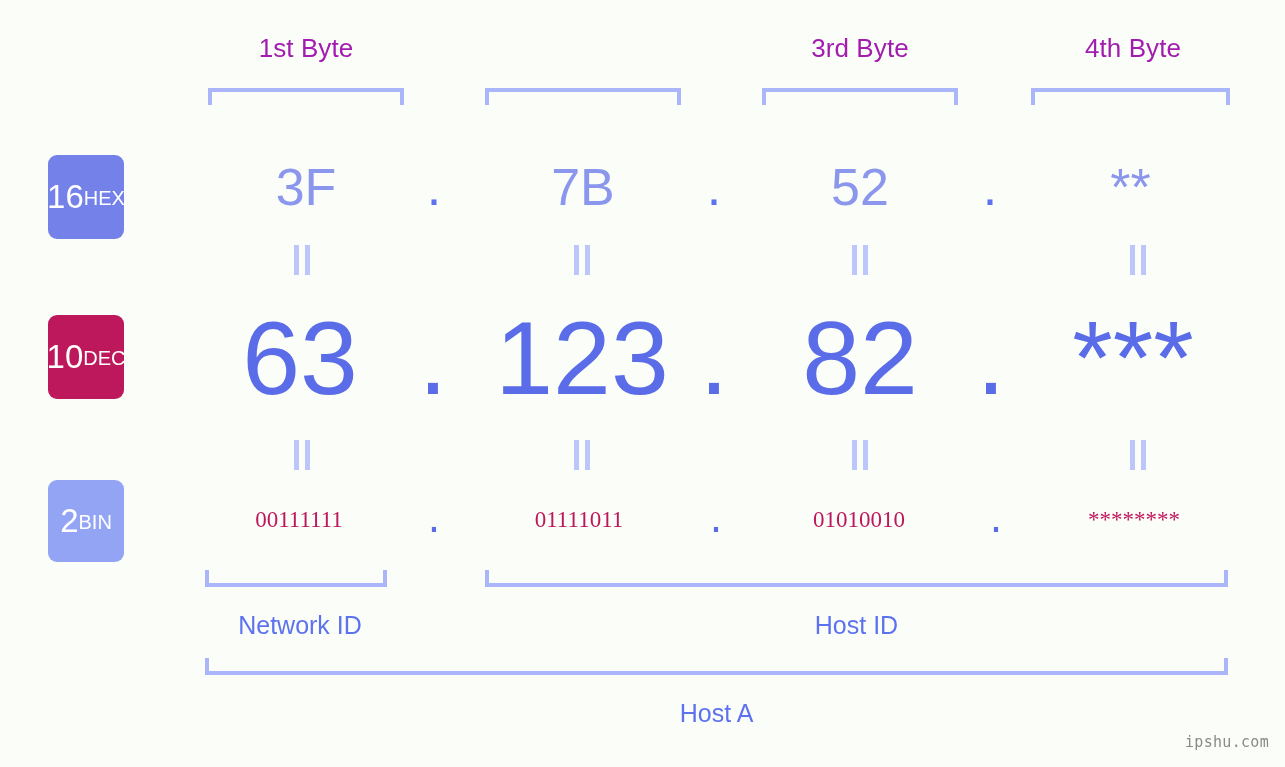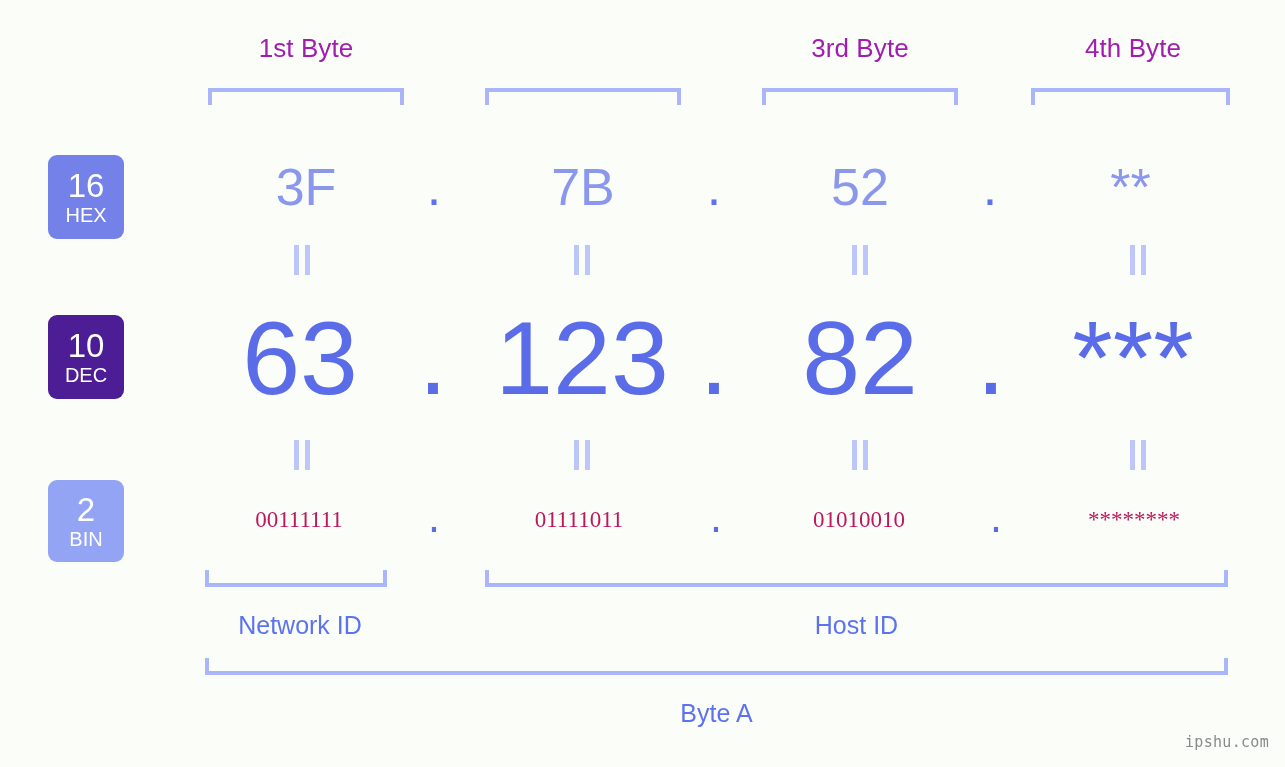--- a/index.html
+++ b/index.html
@@ -56,38 +56,38 @@
 
   
   .badge {
     position: absolute;
     left: 48px;
     width: 76px;
     border-radius: 9px;
     color: #ffffff;
     text-align: center;
     display: flex;
-    flex-direction: column;
+    flex-direction: row;
     align-items: center;
     justify-content: center;
     line-height: 1;
   }
   .badge .b-num {
     font-size: 33px;
     line-height: 34px;
     font-weight: 400;
   }
   .badge .b-txt {
     font-size: 20px;
     line-height: 22px;
     font-weight: 400;
     margin-top: 1px;
   }
   #badge-hex { top: 155px; height: 84px; background: #7381e8; }
-  #badge-dec { top: 315px; height: 84px; background: #4c1d95; }
+  #badge-dec { top: 315px; height: 84px; background: #be185d; }
   #badge-bin { top: 480px; height: 82px; background: #93a4f5; }
 
   
   .cell {
     position: absolute;
     text-align: center;
     white-space: nowrap;
   }
 
   
@@ -266,17 +266,17 @@
     <div class="cell" style="left:1036px; width:196px;">********</div>
   </div>
 
   <div class="bracket-bottom" style="left:205px; top:570px; width:182px;"></div>
   <div class="bracket-bottom" style="left:485px; top:570px; width:743px;"></div>
 
   <div class="region-label" style="left:485px; top:611px; width:743px;">Host ID</div>
   <div class="region-label" style="left:205px; top:611px; width:190px;">Network ID</div>
 
   <div class="bracket-bottom" style="left:205px; top:658px; width:1023px;"></div>
-  <div class="region-label" style="left:205px; top:699px; width:1023px;">Byte A</div>
+  <div class="region-label" style="left:205px; top:699px; width:1023px;">Host A</div>
 
   <div id="watermark">ipshu.com</div>
 
 </div>
 
 </body></html>

